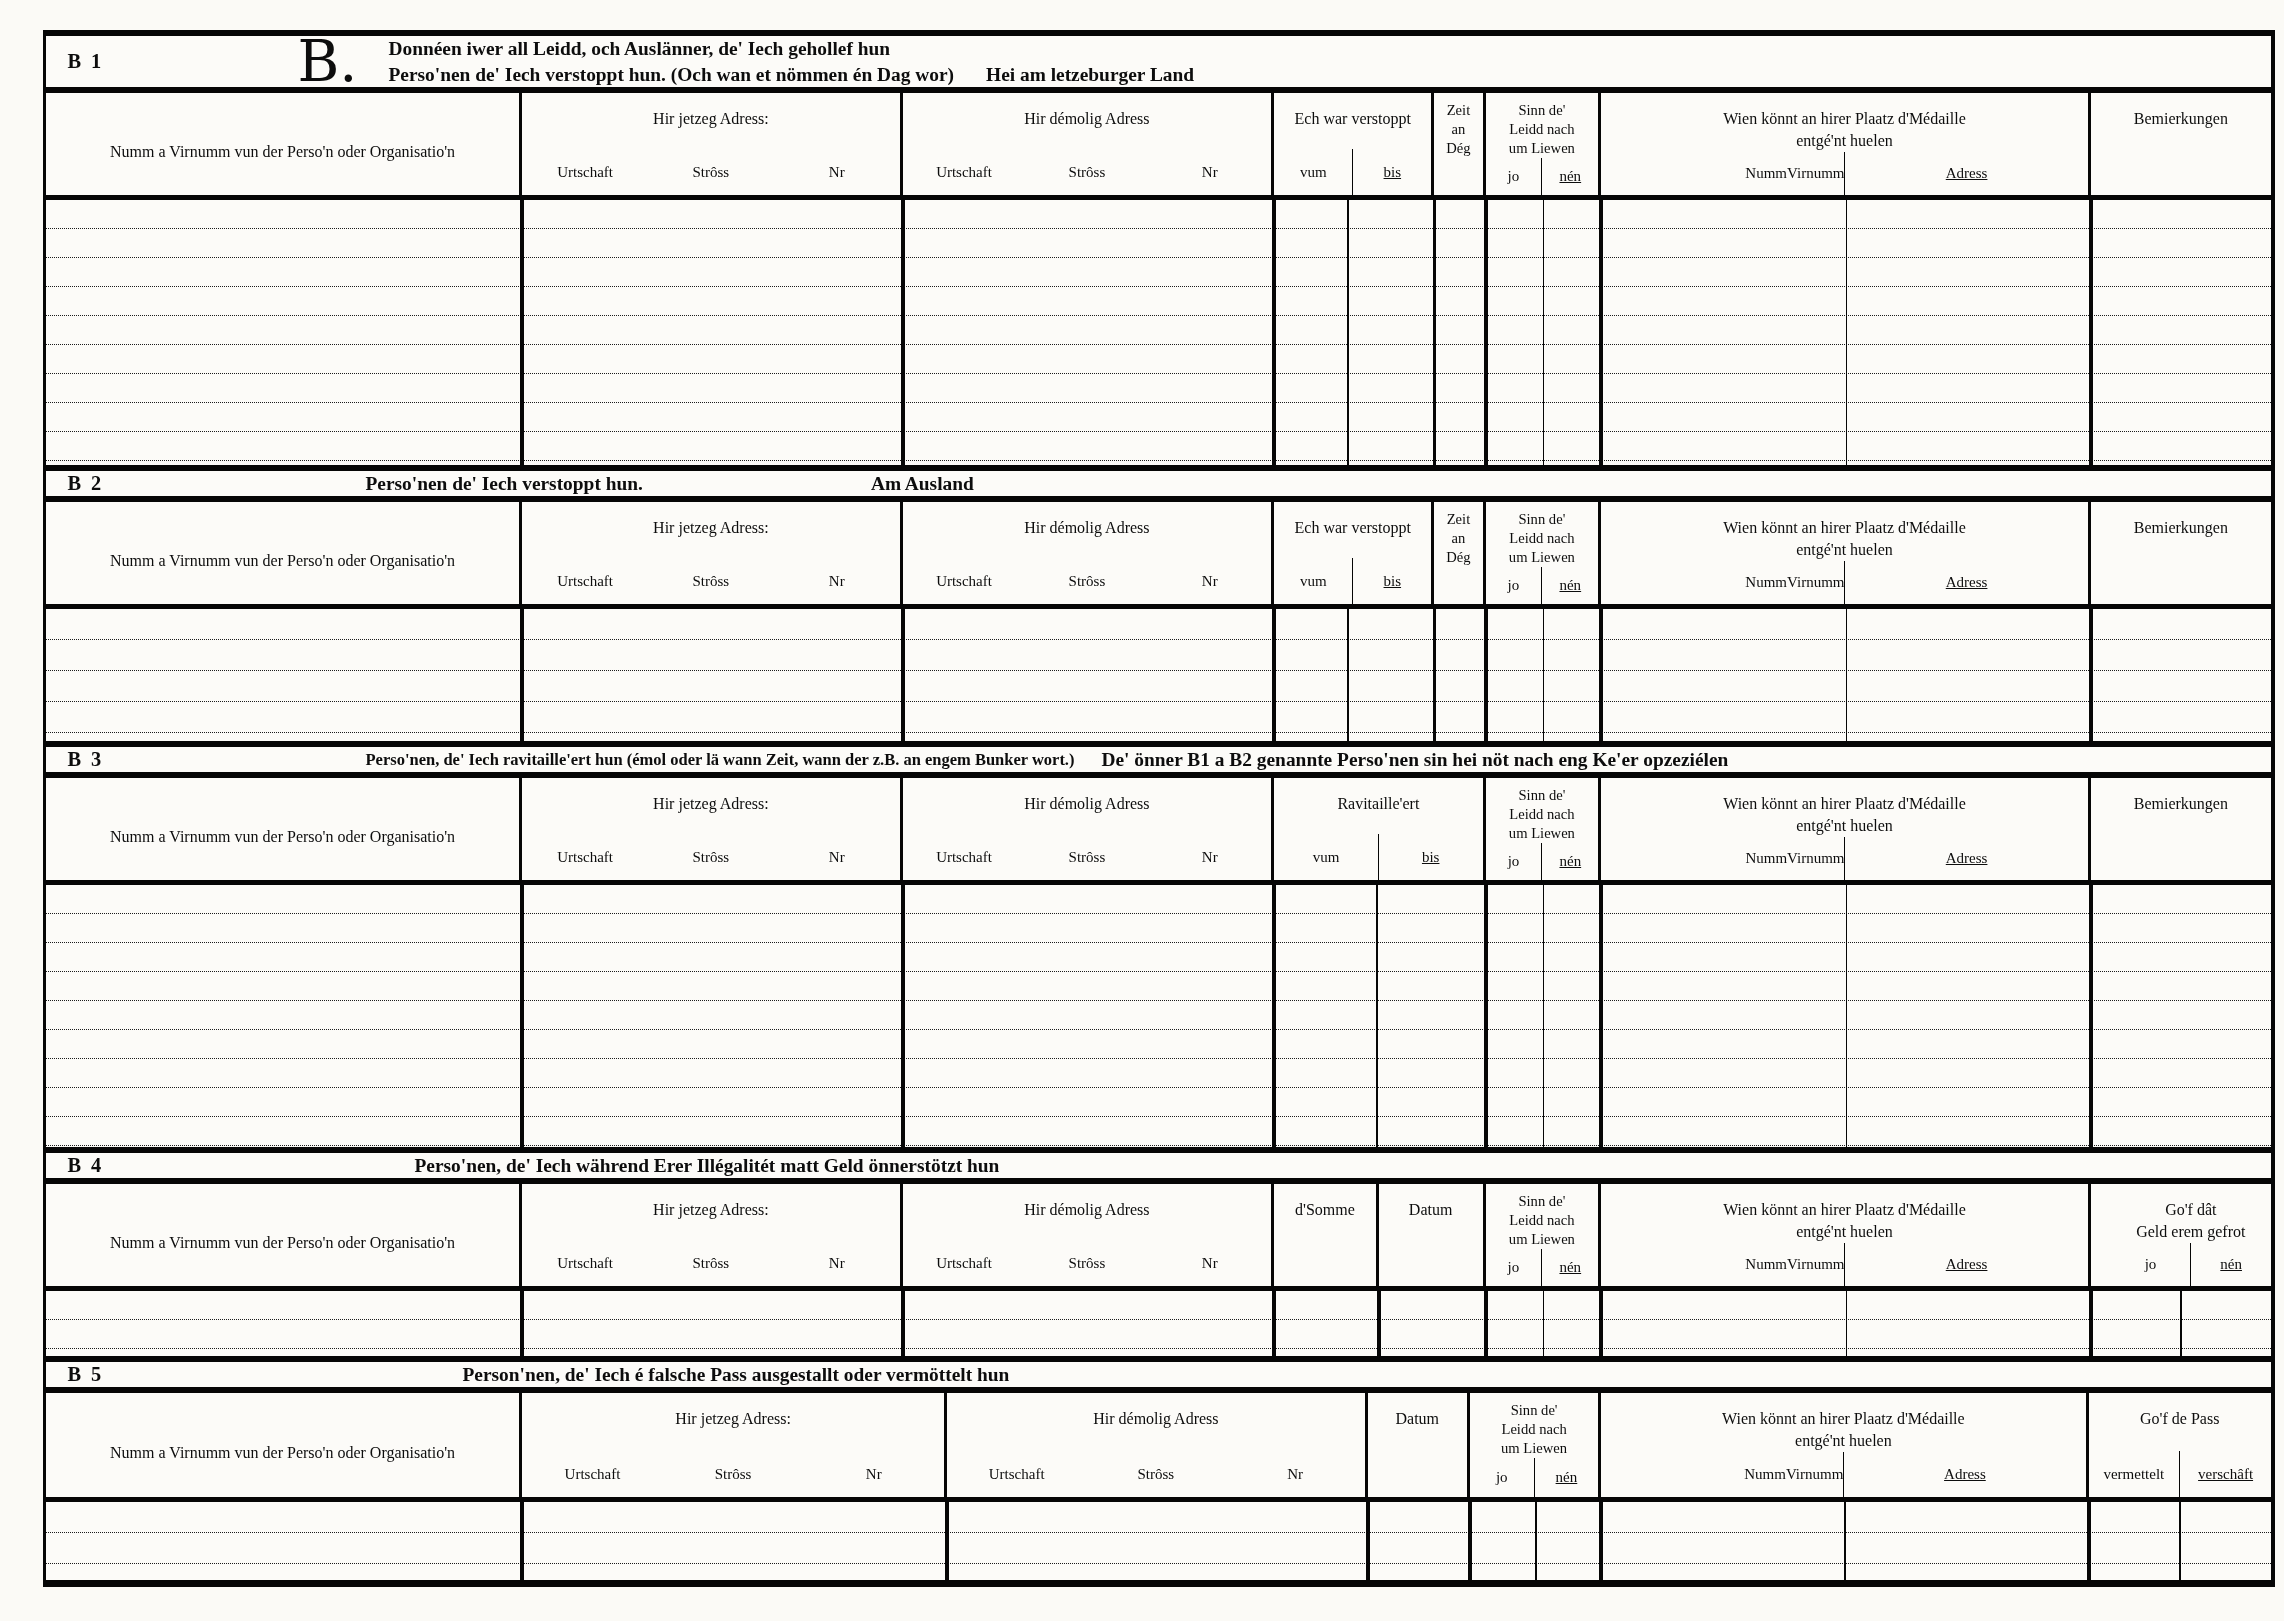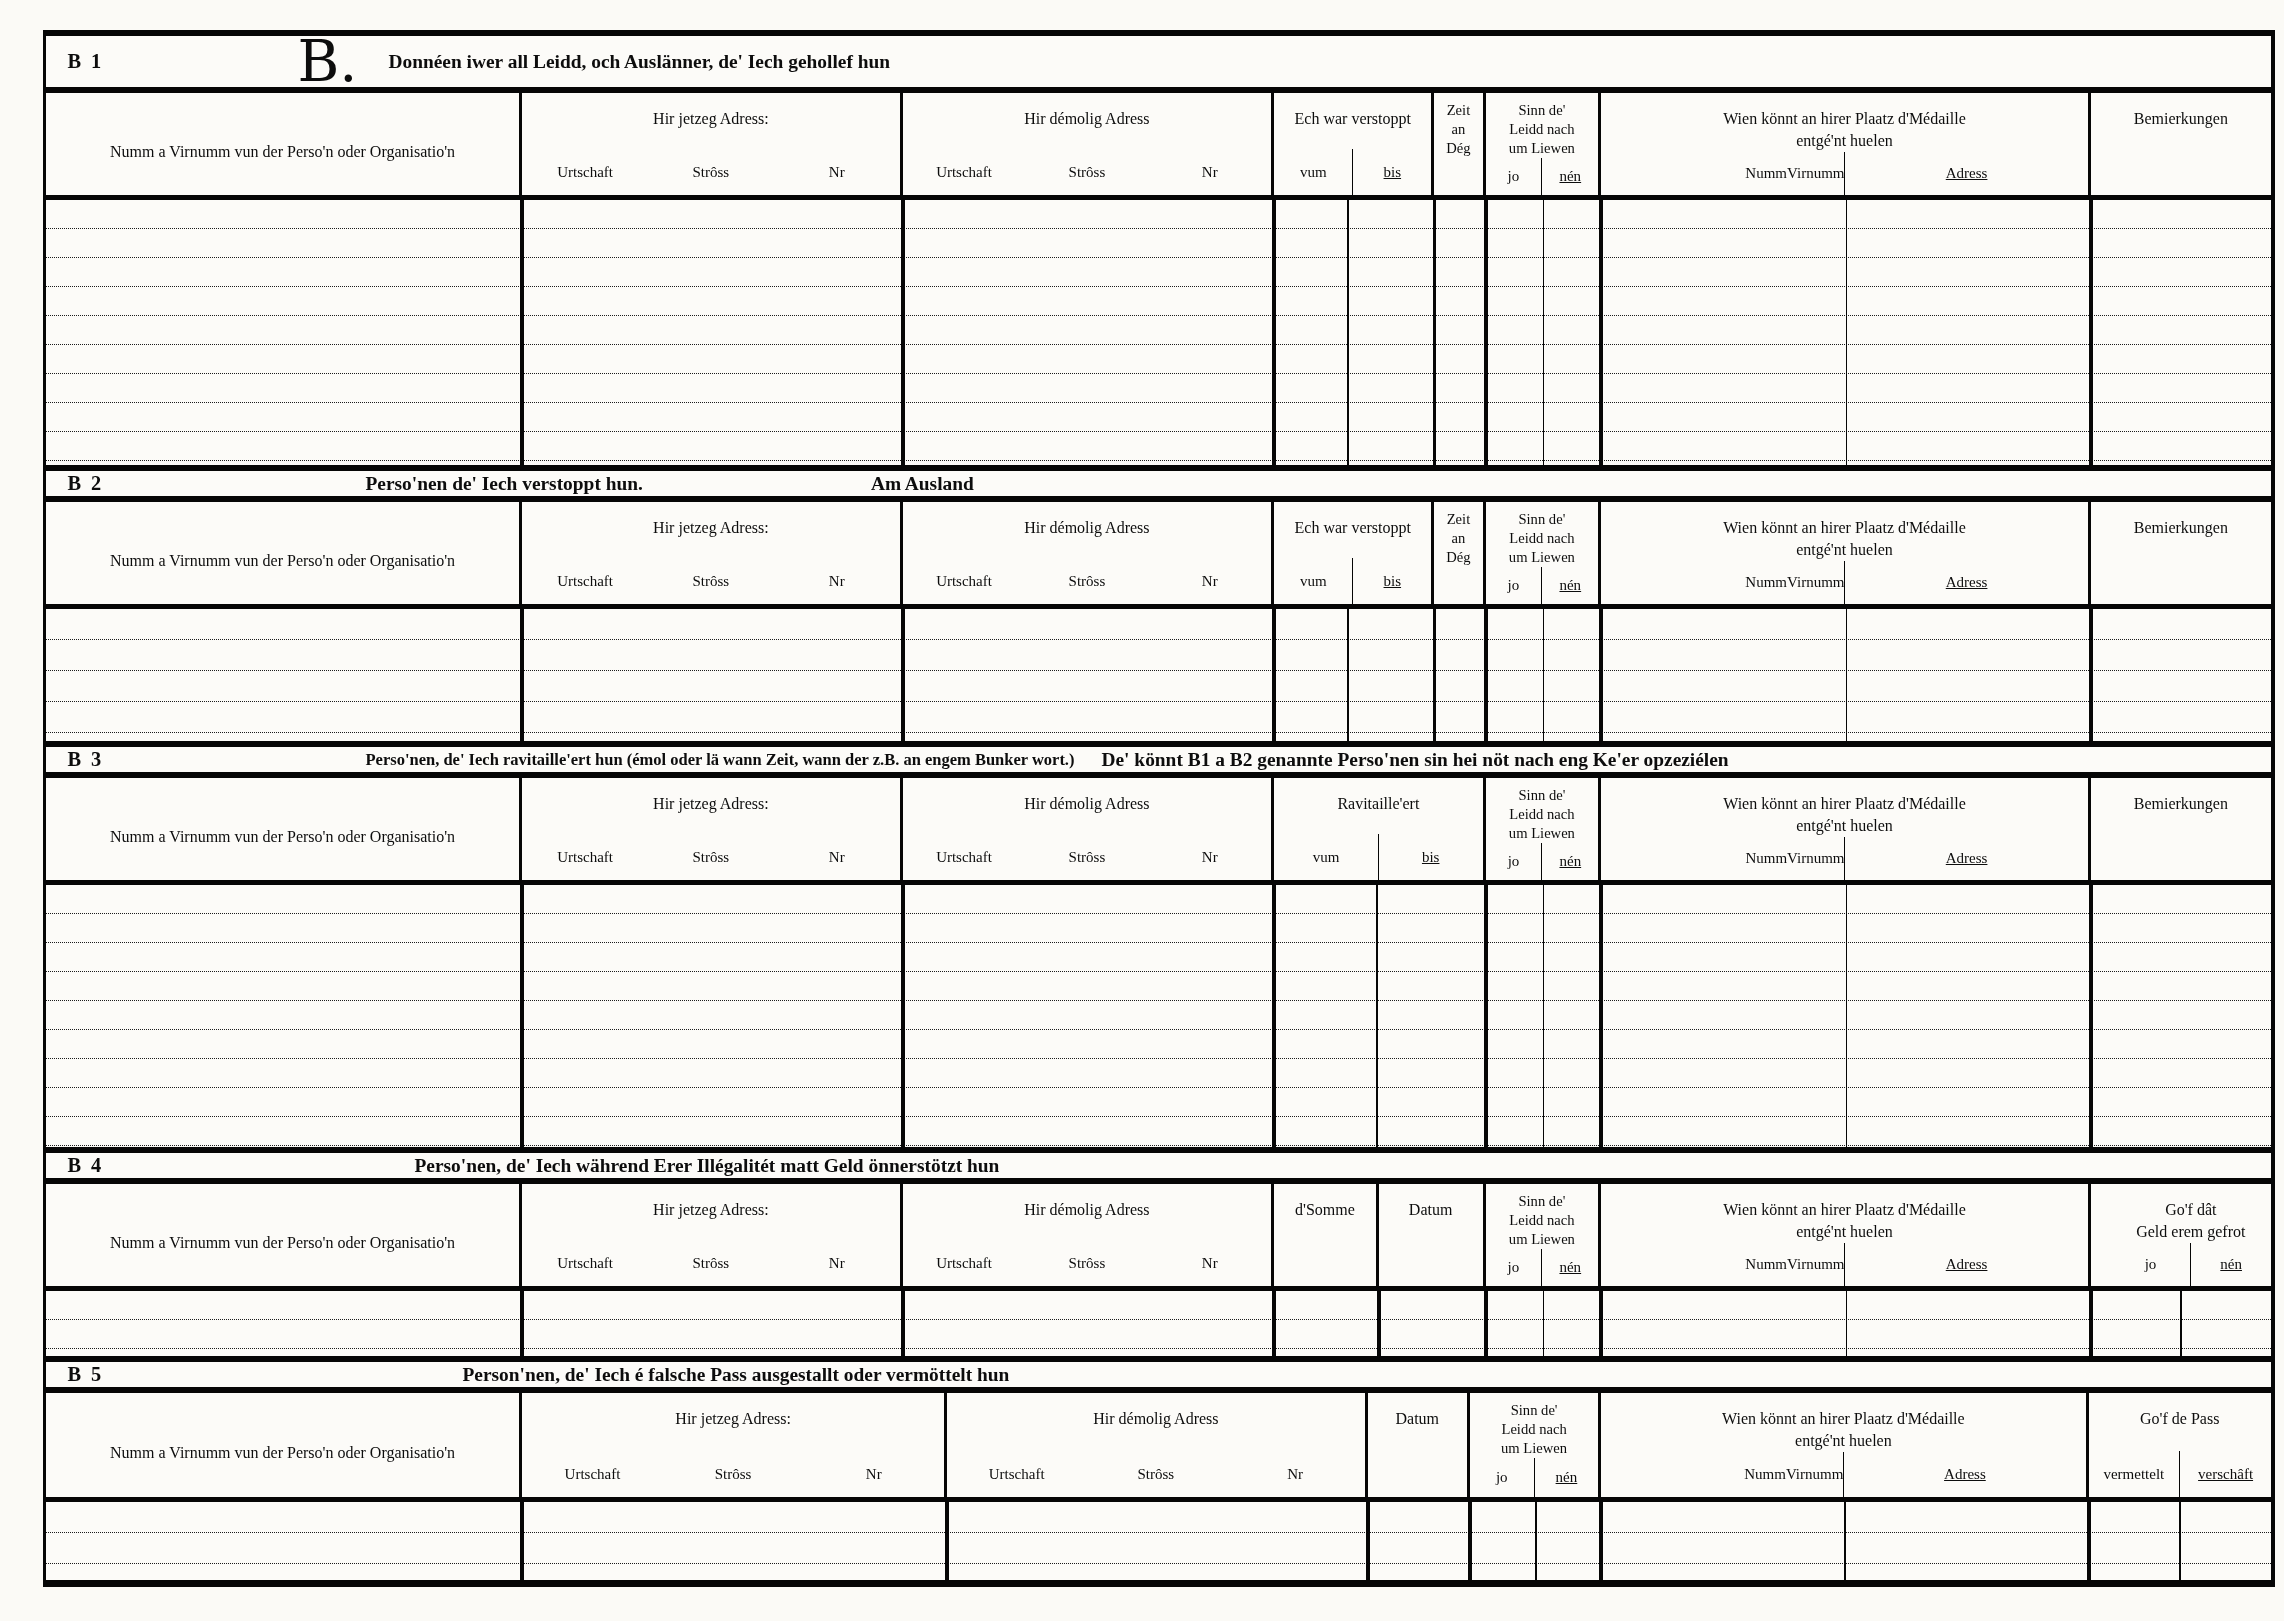--- a/index.html
+++ b/index.html
@@ -71,20 +71,21 @@
 </head>
 <body>
 
 <div class="sheet">
 
   <div class="band first">
     <span class="sid">B 1</span>
     <span class="bigB">B.</span>
     <div class="b1titles">
       <div class="t1">Donnéen iwer all Leidd, och Auslänner, de' Iech gehollef hun</div>
+      <div class="t2"><span>Perso'nen de' Iech verstoppt hun. (Och wan et nömmen én Dag wor)</span><span class="emph">Hei am letzeburger Land</span></div>
     </div>
   </div>
 
   <div class="hdr">
     <div class="c mid w-name">
       <div class="hl">Numm a Virnumm vun der Perso'n oder Organisatio'n</div>
     </div>
     <div class="c w-jet">
       <div class="hl">Hir jetzeg Adress:</div>
       <div class="sub">
@@ -254,21 +255,21 @@
     <i class="v" style="left:64.7%"></i>
     <i class="vt" style="left:67.3%"></i>
     <i class="v" style="left:69.9%"></i>
     <i class="vt" style="left:80.9%"></i>
     <i class="v" style="left:91.9%"></i>
   </div>
 
   <div class="band">
     <span class="sid">B 3</span>
     <span class="btitle small" style="margin-left:262px;">Perso'nen, de' Iech ravitaille'ert hun (émol oder lä wann Zeit, wann der z.B. an engem Bunker wort.)</span>
-    <span class="btitle2">De' könnt B1 a B2 genannte Perso'nen sin hei nöt nach eng Ke'er opzeziélen</span>
+    <span class="btitle2">De' önner B1 a B2 genannte Perso'nen sin hei nöt nach eng Ke'er opzeziélen</span>
   </div>
 
   <div class="hdr">
     <div class="c mid w-name">
       <div class="hl">Numm a Virnumm vun der Perso'n oder Organisatio'n</div>
     </div>
     <div class="c w-jet">
       <div class="hl">Hir jetzeg Adress:</div>
       <div class="sub">
         <div class="sc">Urtschaft</div>

